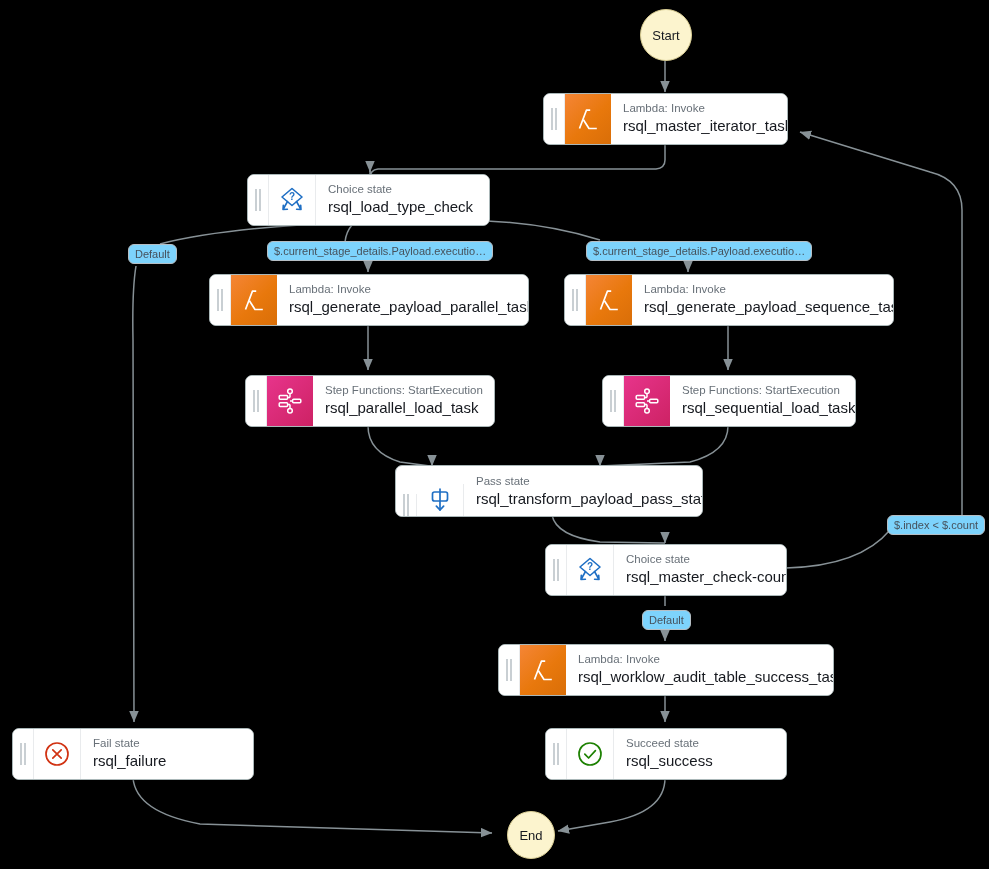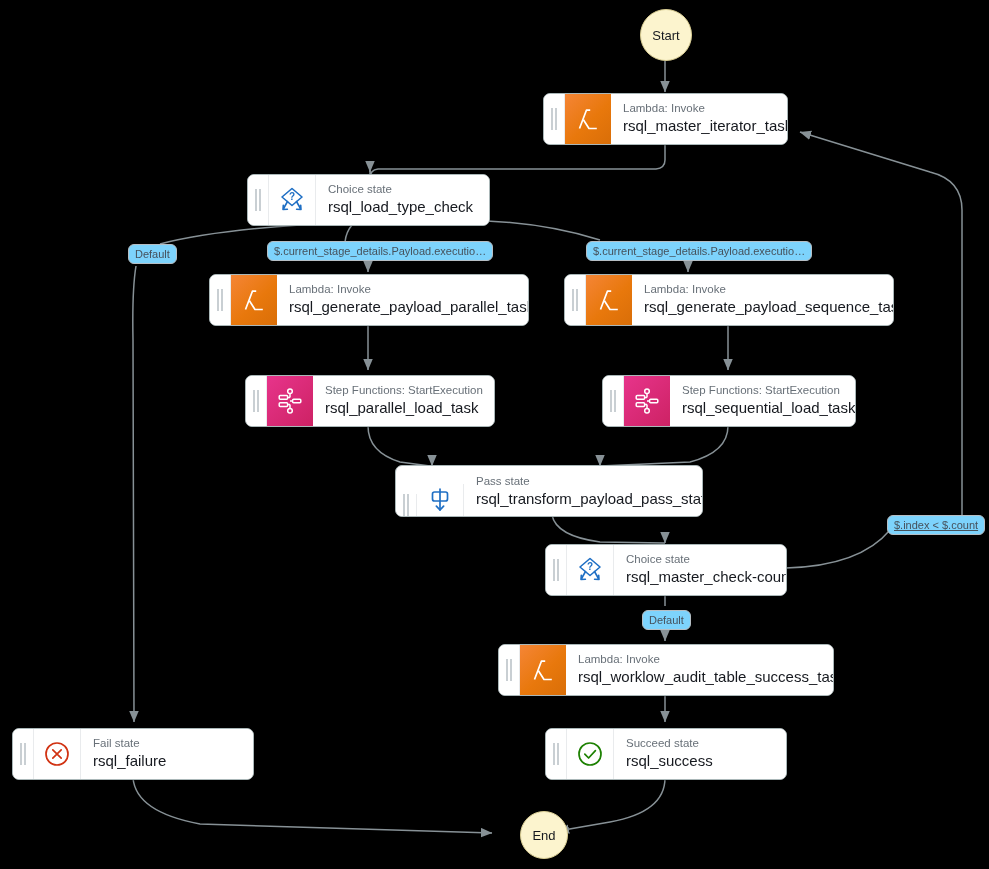--- a/index.html
+++ b/index.html
@@ -85,21 +85,21 @@
 
       <path d="M133,778 Q136,812 200,824 L492,833"></path>
 
       <path d="M665,778 Q665,812 610,822 L558,831"></path>
     </g>
   </svg>
 
   <div class="terminal" style="left:640px;top:9px;width:50px;height:50px;align-items:center;">
     <span>Start</span>
   </div>
-  <div class="terminal" style="left:520px;top:811px;width:46px;height:46px;">
+  <div class="terminal" style="left:507px;top:811px;width:46px;height:46px;">
     <span>End</span>
   </div>
 
   <div class="node" style="left:543px;top:93px;width:243px;height:50px;">
     <div class="grip">
         <i></i>
         <i></i>
       </div>
     <div class="icon lambda">
       <svg width="30" height="30" viewBox="0 0 30 30">
@@ -314,16 +314,16 @@
     </div>
     <div class="labels">
       <div class="kind">Fail state</div>
       <div class="name">rsql_failure</div>
     </div>
   </div>
 
   <div class="elabel" style="left:128px;top:244px;">Default</div>
   <div class="elabel" style="left:267px;top:241px;">$.current_stage_details.Payload.executio…</div>
   <div class="elabel" style="left:586px;top:241px;">$.current_stage_details.Payload.executio…</div>
-  <div class="elabel" style="left:887px;top:515px;text-decoration:underline;">$.index &lt; $.count</div>
+  <div class="elabel" style="left:887px;top:515px;">$.index &lt; $.count</div>
   <div class="elabel" style="left:642px;top:610px;">Default</div>
 
 </div>
 
 </body></html>

